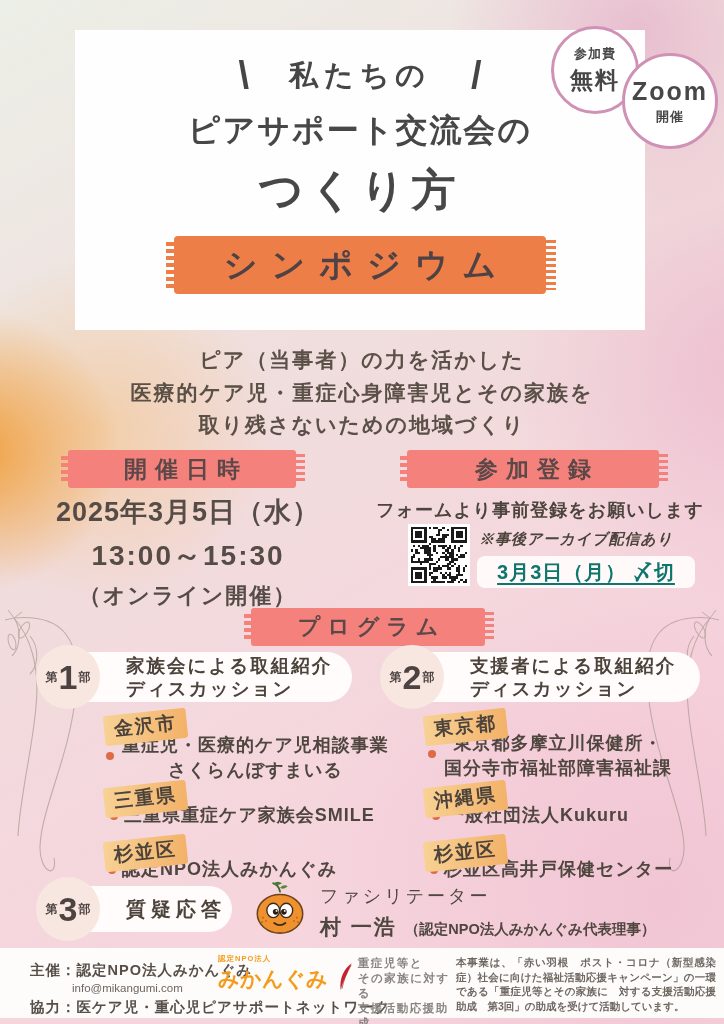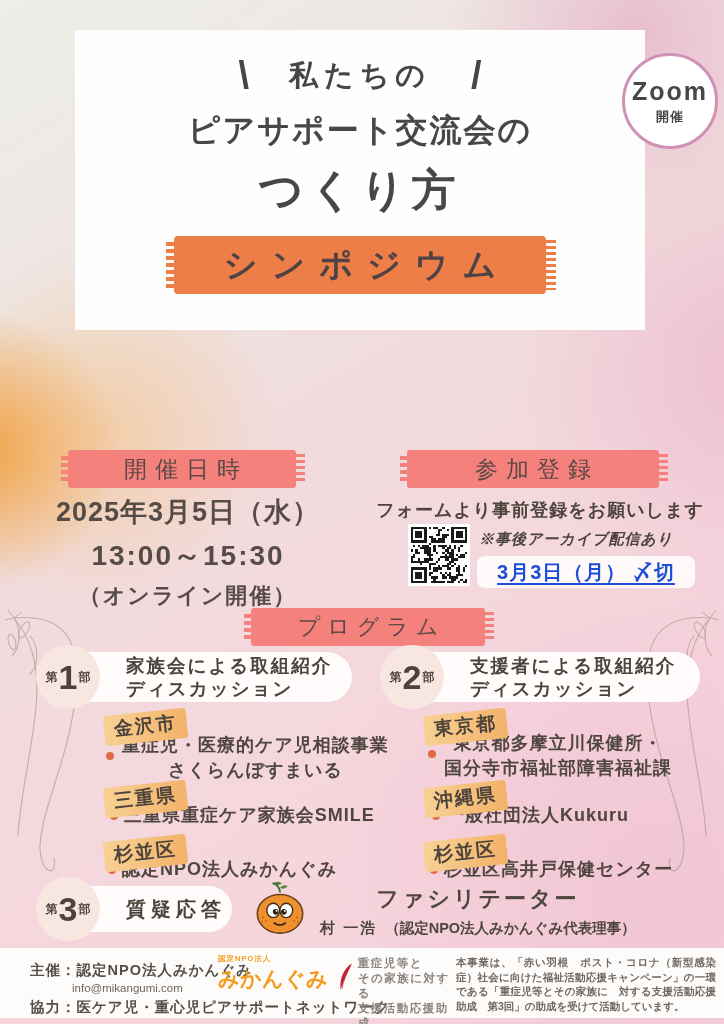--- a/index.html
+++ b/index.html
@@ -35,41 +35,41 @@
   .badge-zoom{left:622px;top:53px;width:96px;height:96px;}
   .badge .b-small{font-size:13px;font-weight:600;letter-spacing:1px;}
   .badge .b-big{font-size:23px;font-weight:700;letter-spacing:2px;margin-top:2px;}
   .badge-zoom .b-big{font-size:25px;margin-top:0;}
   .badge-zoom .b-small{margin-top:2px;}
   
   .subtitle{position:absolute;left:0;top:344px;width:724px;text-align:center;
     font-size:21px;font-weight:600;color:#5a5047;line-height:32.5px;letter-spacing:2px;}
   
   .brush{position:absolute;height:38px;background:#f4817b;border-radius:3px;color:#5c4848;
-    display:flex;align-items:center;justify-content:center;font-weight:400;}
+    display:flex;align-items:center;justify-content:center;font-weight:700;}
   .brush::after{content:"";position:absolute;right:-9px;top:4px;bottom:4px;width:11px;
     background:repeating-linear-gradient(180deg,#f4817b 0 3px,transparent 3px 6px);}
   .brush::before{content:"";position:absolute;left:-7px;top:6px;bottom:6px;width:8px;
     background:repeating-linear-gradient(180deg,#f4817b 0 4px,transparent 4px 7px);}
   .schedule-heading{left:68px;top:450px;width:228px;font-size:23px;letter-spacing:8px;padding-left:8px;}
   .reg-heading{left:407px;top:450px;width:252px;font-size:23px;letter-spacing:8px;padding-left:8px;}
   .program-heading{left:251px;top:608px;width:234px;font-size:22px;letter-spacing:7px;padding-left:7px;}
   
   .schedule-info{position:absolute;left:38px;top:494px;width:300px;text-align:center;color:#564c47;}
   .schedule-info .date{font-size:27px;font-weight:700;letter-spacing:1px;}
   .schedule-info .time{font-size:28px;font-weight:700;margin-top:7px;letter-spacing:2px;}
   .schedule-info .venue{font-size:22px;font-weight:600;margin-top:6px;letter-spacing:2px;}
   
   .reg-instruction{position:absolute;left:360px;top:498px;width:360px;text-align:center;
     font-size:18px;font-weight:700;color:#4c433c;letter-spacing:1px;}
   .qr{position:absolute;left:408px;top:524px;width:62px;height:62px;background:#fff;padding:3px;}
   .qr svg{display:block;width:100%;height:100%;}
   .reg-note{position:absolute;left:479px;top:530px;font-size:15px;font-weight:700;color:#4c433c;letter-spacing:1px;font-style:italic;}
   .reg-deadline{position:absolute;left:477px;top:556px;width:218px;height:32px;background:#fffaf9;border-radius:8px;
-    display:flex;align-items:center;justify-content:center;font-size:20px;font-weight:700;color:#1d4ed8;
+    display:flex;align-items:center;justify-content:center;font-size:20px;font-weight:700;color:#0f766e;
     text-decoration:underline;text-underline-offset:4px;letter-spacing:1px;}
   
   .pill{position:absolute;background:#fffcfb;border-radius:26px;display:flex;flex-direction:column;
     justify-content:center;padding-left:86px;color:#4c433c;}
   .pill .p-line{font-size:18.5px;font-weight:600;line-height:23px;letter-spacing:2px;}
   .part-circle{position:absolute;width:64px;height:64px;border-radius:50%;background:#f8e6e0;
     display:flex;align-items:center;justify-content:center;color:#4c4340;z-index:2;}
   .part-circle .pc-small{font-size:12px;font-weight:700;}
   .part-circle .pc-num{font-size:34px;font-weight:700;margin:0 1px;}
   .pill-1{left:40px;top:652px;width:312px;height:50px;}
@@ -80,23 +80,23 @@
   .circle-3{left:36px;top:877px;}
   .pill-3 .p-line{font-size:20px;letter-spacing:5px;}
   
   .region-label{position:absolute;transform:rotate(-6deg);background:linear-gradient(100deg,#f8d295 0%,#f3b168 100%);
     padding:1px 10px 3px;font-size:19px;font-weight:700;color:#4c433c;border-radius:3px;letter-spacing:2px;z-index:2;}
   .item{position:absolute;font-size:18px;font-weight:600;color:#4f463f;line-height:25px;letter-spacing:1px;text-align:center;}
   .dot{position:absolute;width:8px;height:8px;border-radius:50%;background:#e06a48;}
   
   .mascot{position:absolute;left:251px;top:879px;width:58px;height:58px;}
   .facilitator{position:absolute;left:320px;top:884px;color:#4f463f;}
-  .facilitator .role{font-size:22px;font-weight:700;letter-spacing:3px;text-align:center;}
+  .facilitator .role{font-size:18px;font-weight:400;letter-spacing:3px;}
   .facilitator .name-row{margin-top:5px;display:flex;align-items:baseline;gap:8px;}
-  .facilitator .name{font-size:15px;font-weight:700;letter-spacing:2px;}
+  .facilitator .name{font-size:21px;font-weight:700;letter-spacing:2px;}
   .facilitator .affil{font-size:14.5px;font-weight:600;}
   
   .footer{position:absolute;left:0;top:948px;width:724px;height:70px;background:#fdfcfb;}
   .f-host{position:absolute;left:30px;top:13px;font-size:14.5px;font-weight:700;color:#574e47;letter-spacing:1px;}
   .f-email{position:absolute;left:72px;top:34px;font-size:11.5px;color:#6e665f;}
   .f-coop{position:absolute;left:30px;top:50px;font-size:14.5px;font-weight:700;color:#574e47;letter-spacing:1px;}
   .f-logo{position:absolute;left:218px;top:6px;text-align:left;color:#f59b1c;}
   .f-logo .l-small{font-size:7.5px;font-weight:700;letter-spacing:1px;}
   .f-logo .l-main{font-size:21px;font-weight:800;letter-spacing:0.5px;margin-top:1px;}
   .f-grant-logo{position:absolute;left:338px;top:8px;width:112px;}
@@ -145,25 +145,34 @@
     <div class="kicker">
       <span class="slash">\</span>
       <span>私たちの</span>
       <span class="slash">/</span>
     </div>
     <div class="main-title-1">ピアサポート交流会の</div>
     <div class="main-title-2">つくり方</div>
     <div class="banner">シンポジウム</div>
   </div>
 
+  <div class="badge badge-fee">
+    <span class="b-small">参加費</span>
+    <span class="b-big">無料</span>
+  </div>
   <div class="badge badge-zoom">
     <span class="b-big">Zoom</span>
     <span class="b-small">開催</span>
   </div>
 
+  <div class="subtitle">
+    <div>ピア（当事者）の力を活かした</div>
+    <div>医療的ケア児・重症心身障害児とその家族を</div>
+    <div>取り残さないための地域づくり</div>
+  </div>
 
   <div class="brush schedule-heading">開催日時</div>
   <div class="schedule-info">
     <div class="date">2025年3月5日（水）</div>
     <div class="time">13:00～15:30</div>
     <div class="venue">（オンライン開催）</div>
   </div>
 
   <div class="brush reg-heading">参加登録</div>
   <div class="reg-instruction">フォームより事前登録をお願いします</div>

